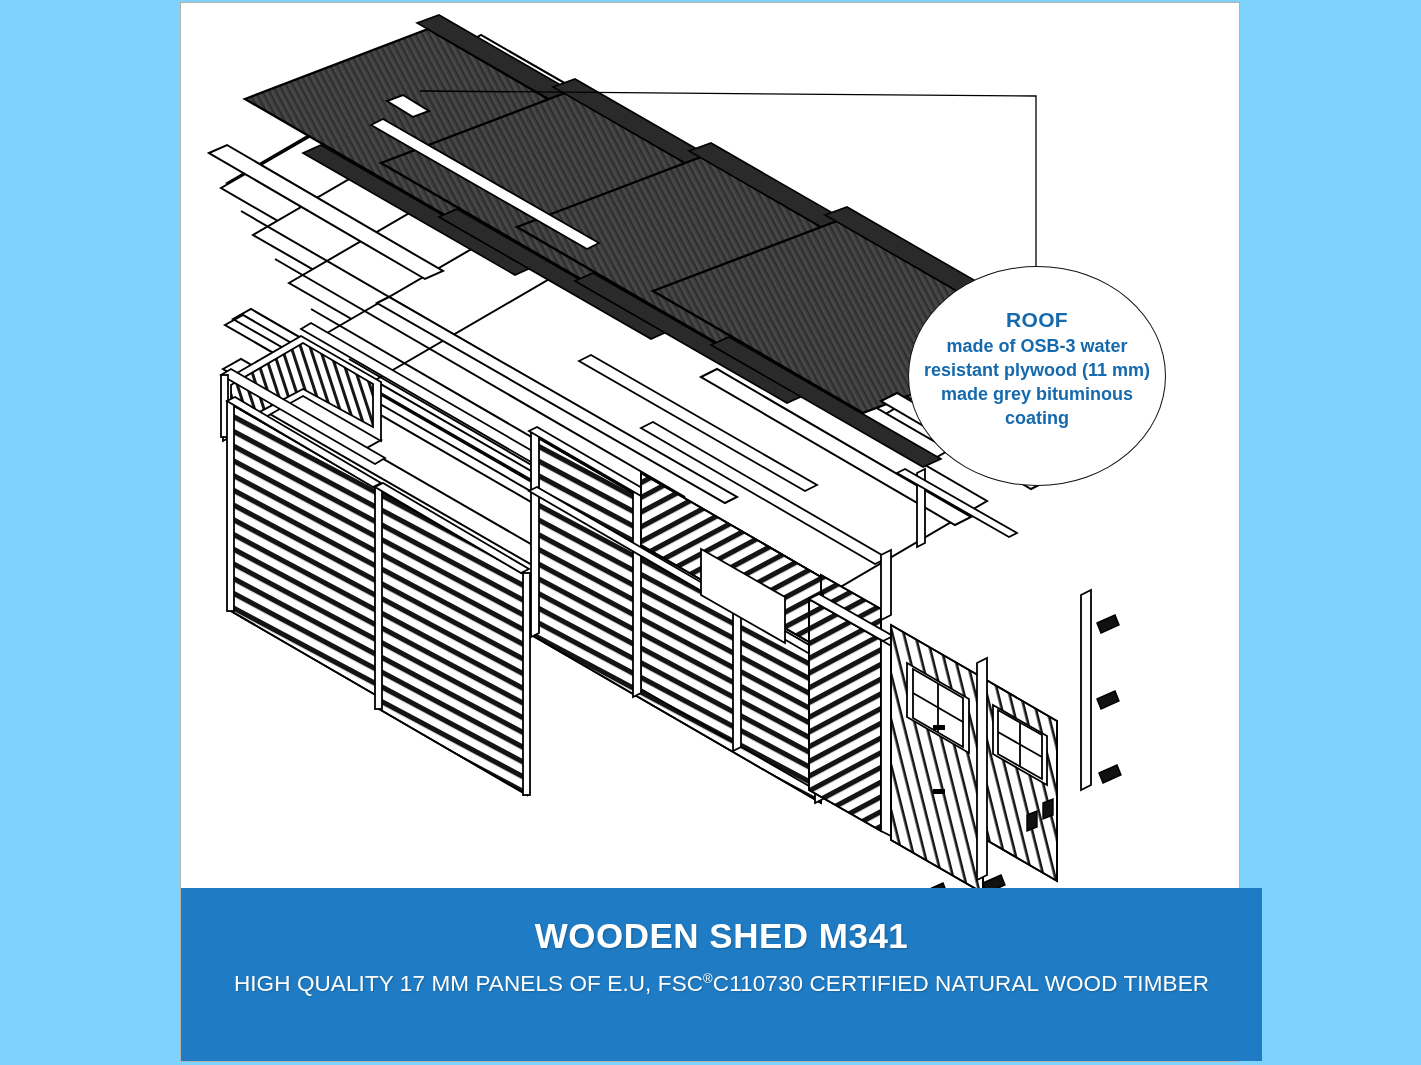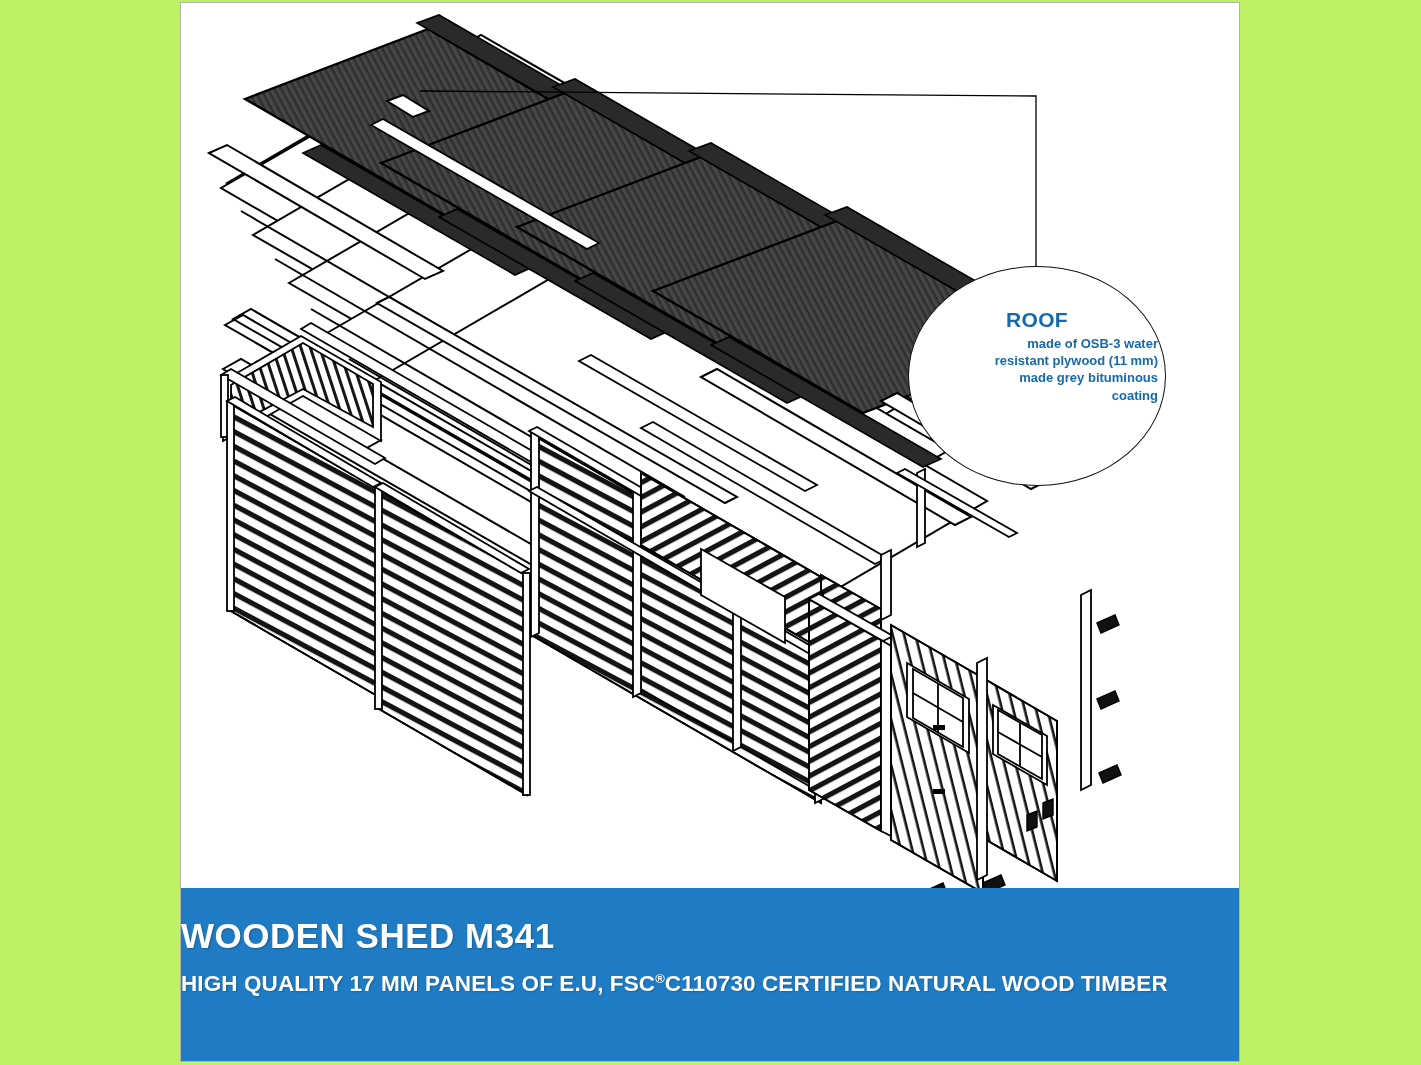--- a/index.html
+++ b/index.html
@@ -10,21 +10,21 @@
   body {
     width: 1421px;
     height: 1065px;
     font-family: "Liberation Sans", sans-serif;
     overflow: hidden;
   }
   #page {
     position: relative;
     width: 1421px;
     height: 1065px;
-    background: #bef264;
+    background: #7dd3fc;
   }
   
   #card-frame {
     position: absolute;
     left: 180px;
     top: 2px;
     width: 1060px;
     height: 1060px;
     border: 1px solid #b3b3b3;
     box-sizing: border-box;
@@ -72,53 +72,54 @@
     font-weight: bold;
     line-height: 1.33;
   }
   #callout-title {
     font-size: 21px;
     letter-spacing: 0.3px;
     display: block;
     margin-bottom: 1px;
   }
   .callout-line {
-    font-size: 13px;
+    font-size: 18px;
     display: block;
     white-space: nowrap;
-    text-align: right;
   }
   
   #banner {
     position: absolute;
     left: 181px;
     top: 888px;
     width: 1058px;
     height: 173px;
     background: #1F7CC4;
     color: #ffffff;
+    text-align: center;
     overflow: hidden;
+    padding-left: 23px;
   }
   #banner-title {
     position: absolute;
     left: 0;
     top: 28px;
     width: 100%;
     font-size: 35px;
     font-weight: bold;
     letter-spacing: 0.5px;
     text-shadow: 1px 1px 2px rgba(0,0,0,0.25);
   }
   #banner-subtitle {
     position: absolute;
     left: 0;
     top: 83px;
     width: 100%;
     font-size: 22.5px;
-    font-weight: bold;
+    font-weight: normal;
     letter-spacing: 0.1px;
     text-shadow: 1px 1px 2px rgba(0,0,0,0.22);
     white-space: nowrap;
   }
   #banner-subtitle sup {
     font-size: 13px;
     vertical-align: super;
     line-height: 0;
   }
 </style>

